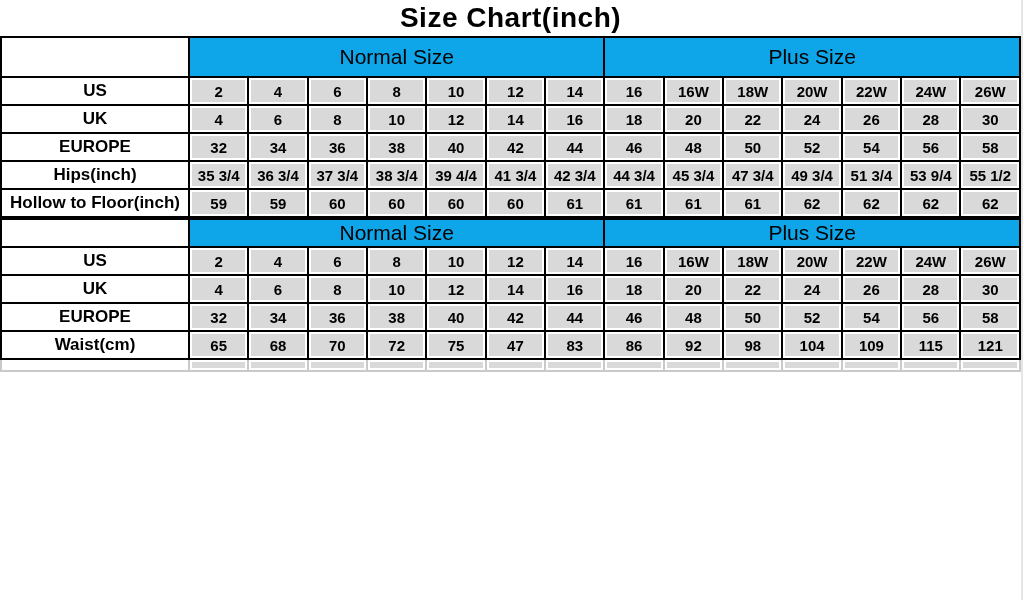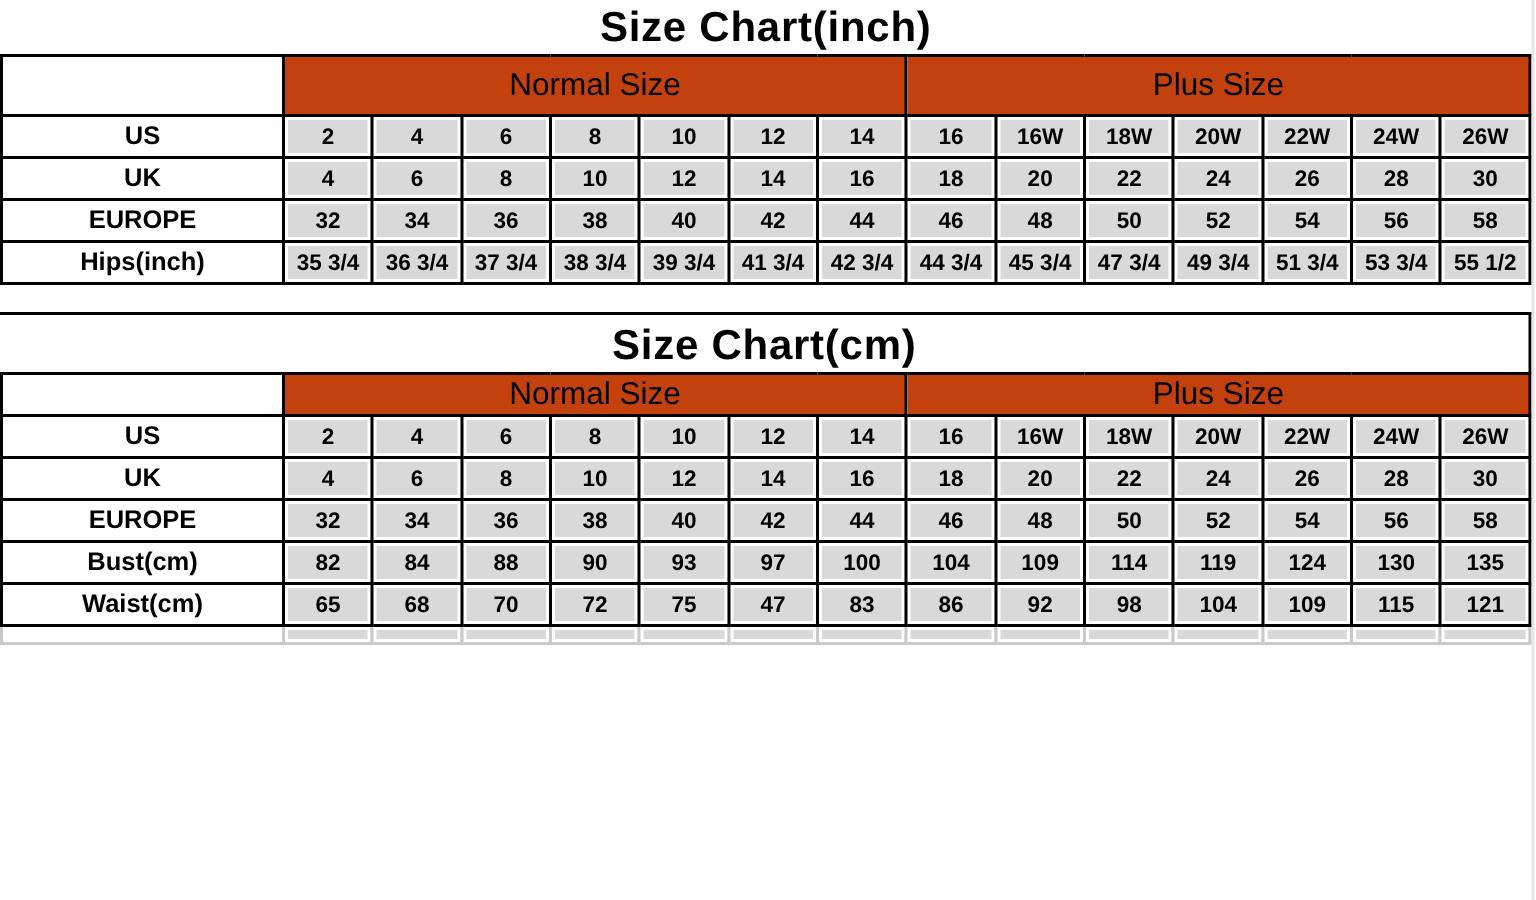--- a/index.html
+++ b/index.html
@@ -39,21 +39,21 @@
     overflow: hidden;
     white-space: nowrap;
   }
 
   .t1 thead tr { height: 40px; }
   .t2 thead tr { height: 28px; }
   tbody tr { height: 28px; padding-left: 16px; }
 
   th.corner { background: #fff; }
   th.group {
-    background: #c2410c;
+    background: #0ea5e9;
     font-size: 21px;
     font-weight: normal;
   }
   th.row-label {
     background: #fff;
     font-size: 17px;
     font-weight: bold;
   }
   td.cell {
     background: #d9d9d9;
@@ -155,35 +155,51 @@
           <td class="cell">54</td>
           <td class="cell">56</td>
           <td class="cell">58</td>
         </tr>
         <tr>
           <th class="row-label">Hips(inch)</th>
           <td class="cell">35 3/4</td>
           <td class="cell">36 3/4</td>
           <td class="cell">37 3/4</td>
           <td class="cell">38 3/4</td>
-          <td class="cell">39 3/4</td>
+          <td class="cell">39 4/4</td>
           <td class="cell">41 3/4</td>
           <td class="cell">42 3/4</td>
           <td class="cell">44 3/4</td>
           <td class="cell">45 3/4</td>
           <td class="cell">47 3/4</td>
           <td class="cell">49 3/4</td>
           <td class="cell">51 3/4</td>
-          <td class="cell">53 3/4</td>
+          <td class="cell">53 9/4</td>
           <td class="cell">55 1/2</td>
+        </tr>
+        <tr>
+          <th class="row-label">Hollow to Floor(inch)</th>
+          <td class="cell">59</td>
+          <td class="cell">59</td>
+          <td class="cell">60</td>
+          <td class="cell">60</td>
+          <td class="cell">60</td>
+          <td class="cell">60</td>
+          <td class="cell">61</td>
+          <td class="cell">61</td>
+          <td class="cell">61</td>
+          <td class="cell">61</td>
+          <td class="cell">62</td>
+          <td class="cell">62</td>
+          <td class="cell">62</td>
+          <td class="cell">62</td>
         </tr>
       </tbody>
   </table>
 
-  <div class="chart-title second">Size Chart(cm)</div>
 
   <table class="size-table t2">
     <colgroup>
       <col class="label-col">
       <col>
         <col>
         <col>
         <col>
         <col>
         <col>
@@ -249,37 +265,20 @@
           <td class="cell">44</td>
           <td class="cell">46</td>
           <td class="cell">48</td>
           <td class="cell">50</td>
           <td class="cell">52</td>
           <td class="cell">54</td>
           <td class="cell">56</td>
           <td class="cell">58</td>
         </tr>
         <tr>
-          <th class="row-label">Bust(cm)</th>
-          <td class="cell">82</td>
-          <td class="cell">84</td>
-          <td class="cell">88</td>
-          <td class="cell">90</td>
-          <td class="cell">93</td>
-          <td class="cell">97</td>
-          <td class="cell">100</td>
-          <td class="cell">104</td>
-          <td class="cell">109</td>
-          <td class="cell">114</td>
-          <td class="cell">119</td>
-          <td class="cell">124</td>
-          <td class="cell">130</td>
-          <td class="cell">135</td>
-        </tr>
-        <tr>
           <th class="row-label">Waist(cm)</th>
           <td class="cell">65</td>
           <td class="cell">68</td>
           <td class="cell">70</td>
           <td class="cell">72</td>
           <td class="cell">75</td>
           <td class="cell">47</td>
           <td class="cell">83</td>
           <td class="cell">86</td>
           <td class="cell">92</td>

